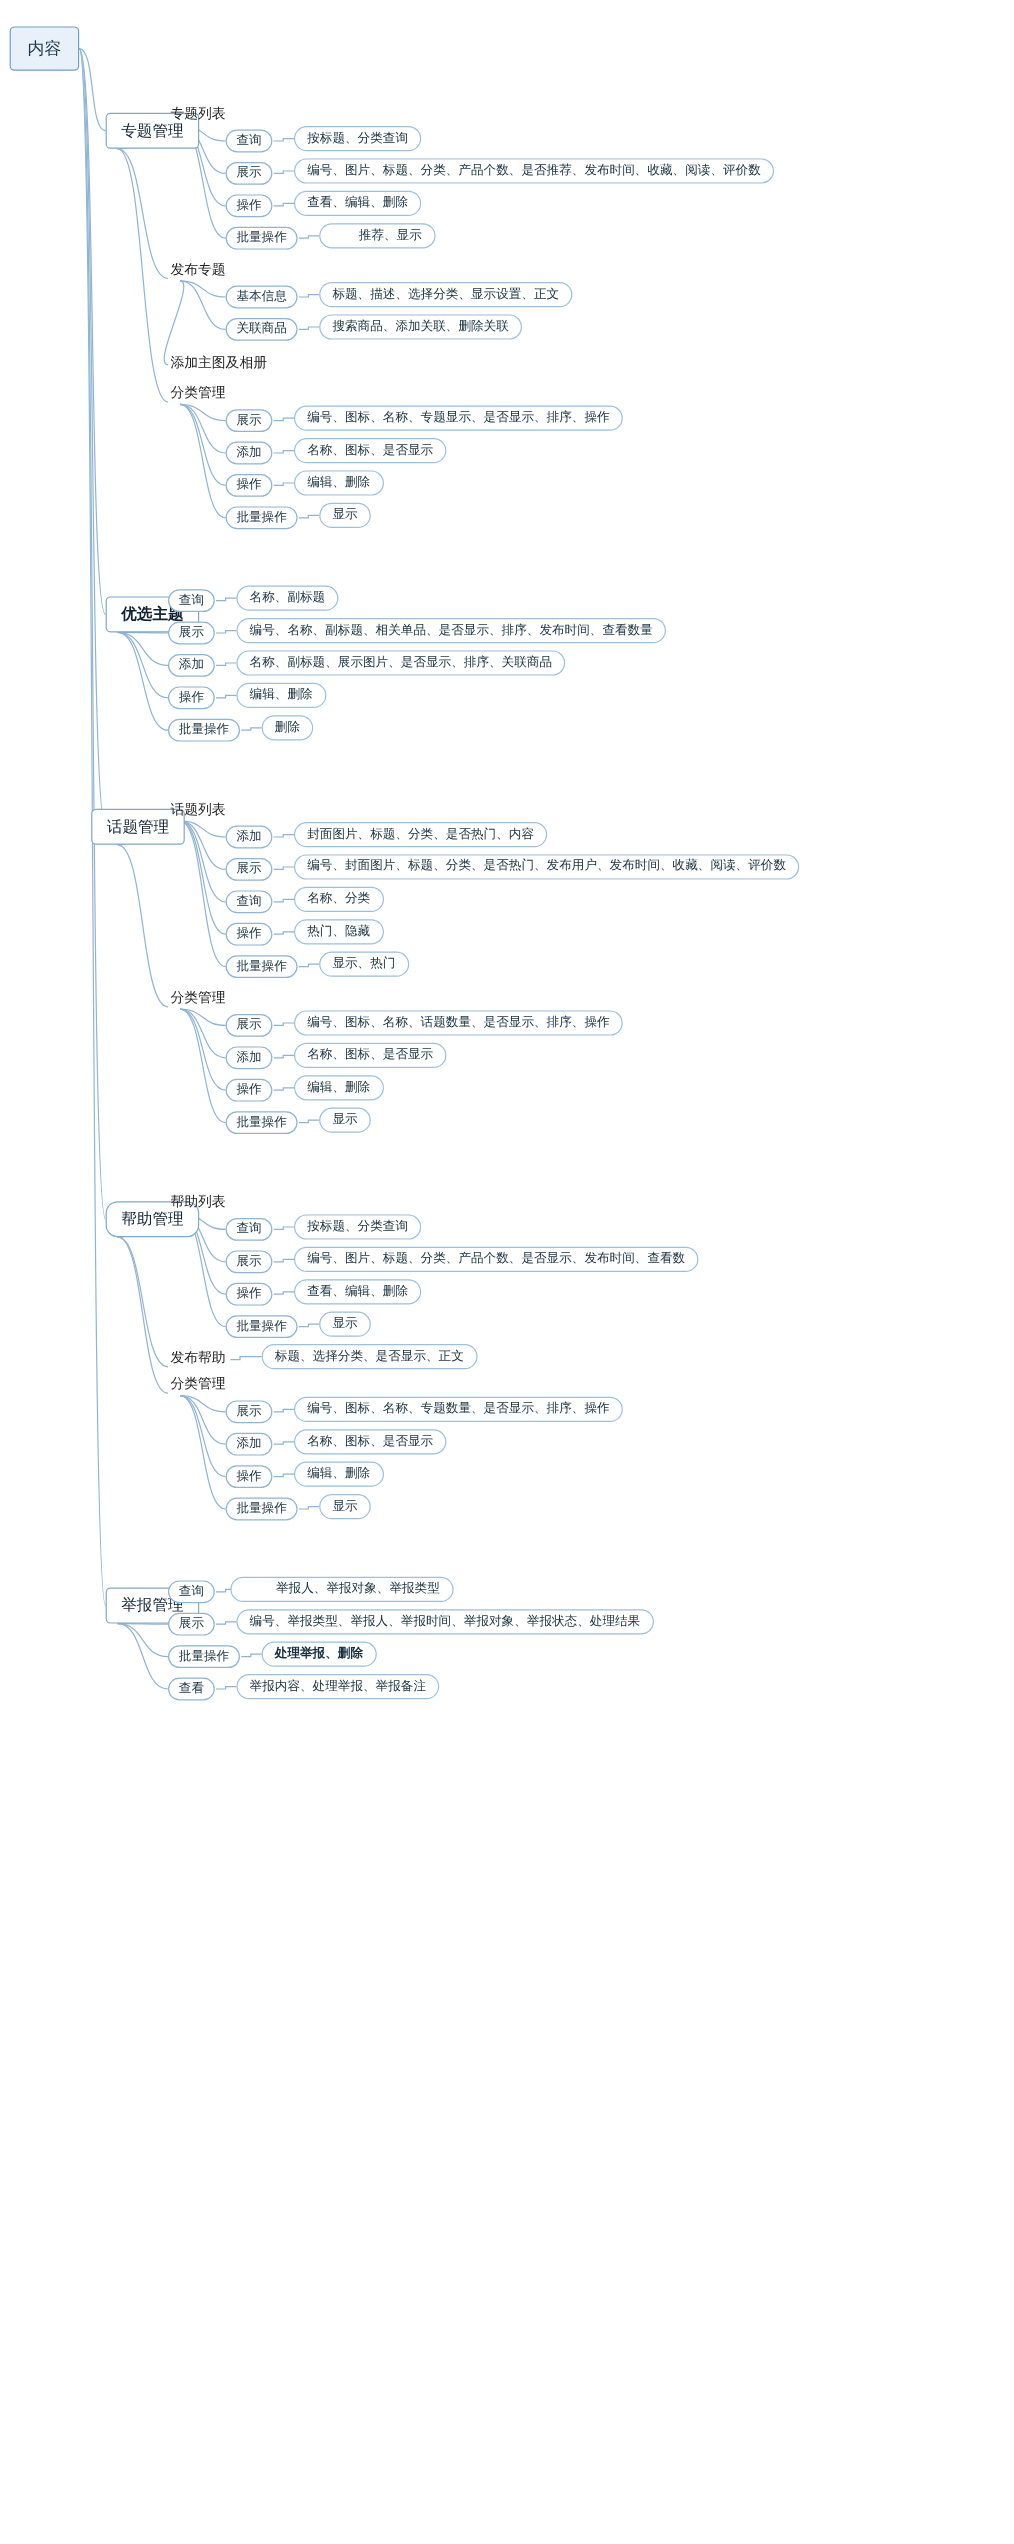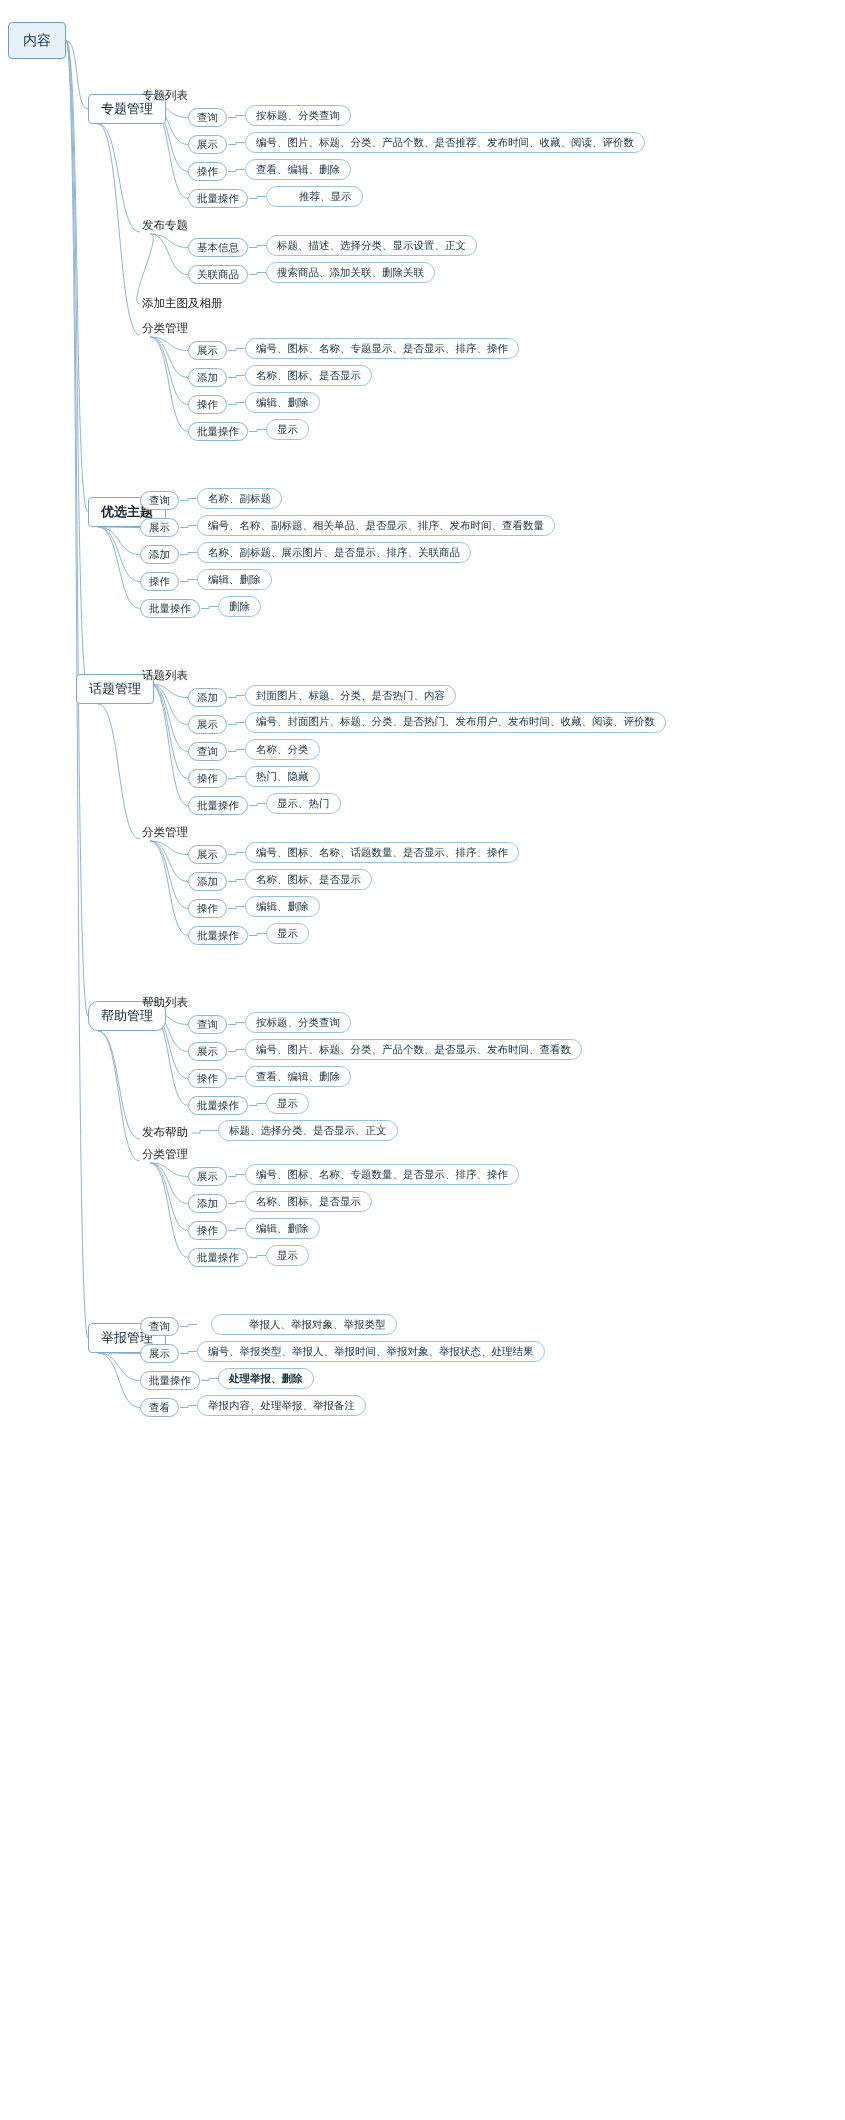--- a/index.html
+++ b/index.html
@@ -248,21 +248,21 @@
       <div class="node n-pill" style="left: 188px; top: 1167px;">展示</div>
       <div class="node n-leaf" style="left: 245px; top: 1164px;">编号、图标、名称、专题数量、是否显示、排序、操作</div>
       <div class="node n-pill" style="left: 188px; top: 1194px;">添加</div>
       <div class="node n-leaf" style="left: 245px; top: 1191px;">名称、图标、是否显示</div>
       <div class="node n-pill" style="left: 188px; top: 1221px;">操作</div>
       <div class="node n-leaf" style="left: 245px; top: 1218px;">编辑、删除</div>
       <div class="node n-pill" style="left: 188px; top: 1248px;">批量操作</div>
       <div class="node n-leaf" style="left: 266px; top: 1245px;">显示</div>
       <div class="node n-l1" style="left: 88px; top: 1323px;">举报管理</div>
       <div class="node n-pill" style="left: 140px; top: 1317px;">查询</div>
-      <div class="node n-leaf" style="left: 211px; top: 1314px; padding-left: 37px;">举报人、举报对象、举报类型</div>
+      <div class="node n-leaf" style="left: 192px; top: 1314px; padding-left: 37px;">举报人、举报对象、举报类型</div>
       <div class="node n-pill" style="left: 140px; top: 1344px;">展示</div>
       <div class="node n-leaf" style="left: 197px; top: 1341px;">编号、举报类型、举报人、举报时间、举报对象、举报状态、处理结果</div>
       <div class="node n-pill" style="left: 140px; top: 1371px;">批量操作</div>
       <div class="node n-leaf" style="left: 218px; top: 1368px; font-weight: bold;">处理举报、删除</div>
       <div class="node n-pill" style="left: 140px; top: 1398px;">查看</div>
       <div class="node n-leaf" style="left: 197px; top: 1395px;">举报内容、处理举报、举报备注</div>
     </div>
 </div>
 
 </body></html>

